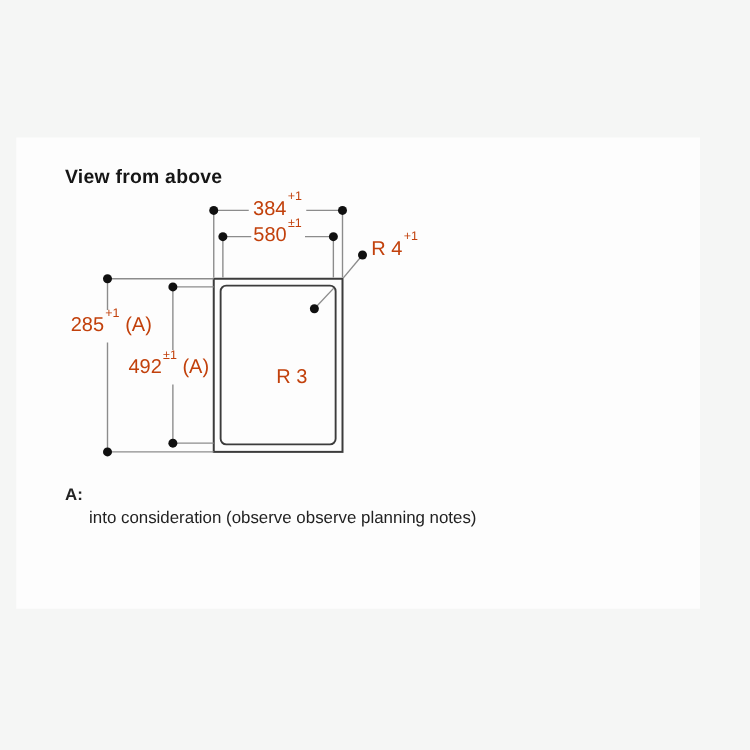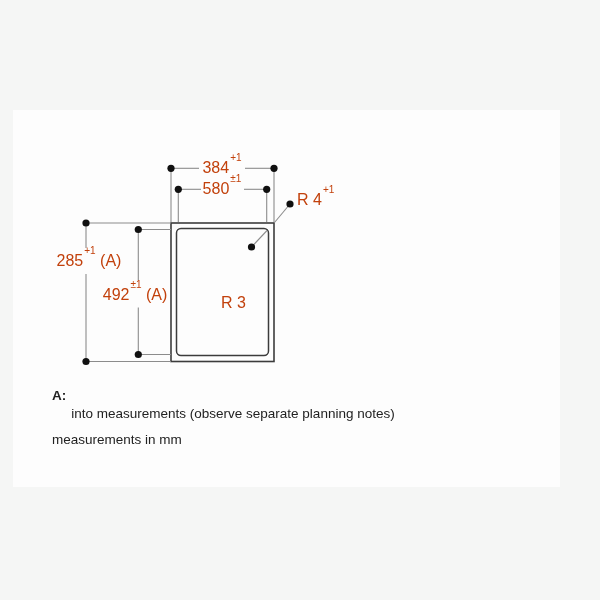--- a/index.html
+++ b/index.html
@@ -40,20 +40,21 @@
   .footer-note{
     position:absolute;left:39px;top:322px;
     font-size:13.5px;color:#222;white-space:nowrap;
   }
 </style>
 </head>
 <body>
 
 <div class="canvas">
 
+  <div class="page-title">View from above</div>
 
   <svg class="drawing" width="547" height="377" viewBox="0 0 547 377">
 
     <rect x="158" y="113" width="103" height="138.5" fill="none" stroke="#3c3c3c" stroke-width="1.6"></rect>
     <rect x="163.5" y="118.5" width="92" height="127" rx="4.5" fill="none" stroke="#3c3c3c" stroke-width="1.5"></rect>
 
     <g stroke="#8c8c8c" stroke-width="1.1">
       <line x1="158" y1="58.3" x2="186" y2="58.3"></line>
       <line x1="232" y1="58.3" x2="261" y2="58.3"></line>
       <line x1="158" y1="58.3" x2="158" y2="112"></line>
@@ -105,19 +106,18 @@
   <span class="lbl" style="left:122px;top:183.5px;"><span>492</span><sup class="tol">±1</sup><span class="sfx"> (A)</span></span>
 
   <span class="lbl anchor-right" style="left:234px;top:144px;margin-top:48px;"><span>R 3</span><sup class="tol"></sup></span>
 
   <span class="lbl anchor-left" style="left:284px;top:89px;"><span>R 4</span><sup class="tol">+1</sup></span>
 
   <div class="note">
     <span class="marker">A:</span>
     <span>
       <br>
-      <span>into measurements (observe separate planning notes)</span>
+      <span>into consideration (observe observe planning notes)</span>
     </span>
   </div>
 
-  <div class="footer-note">measurements in mm</div>
 
 </div>
 
 </body></html>

